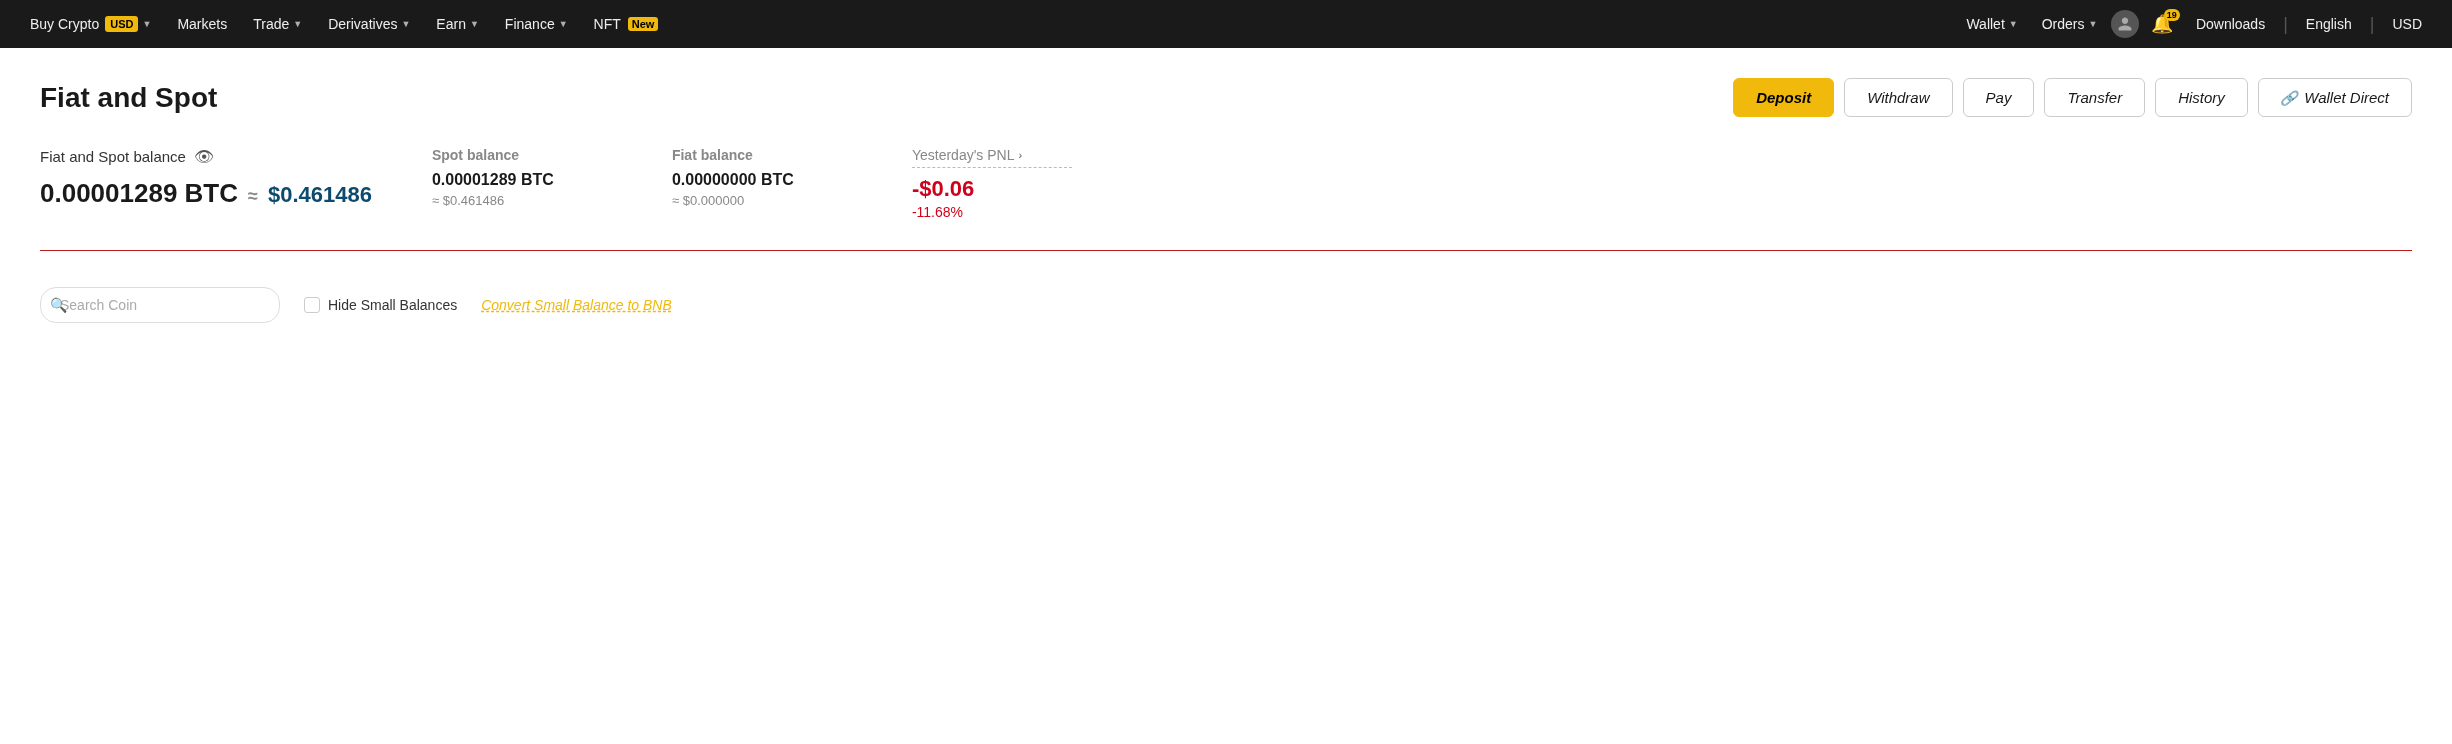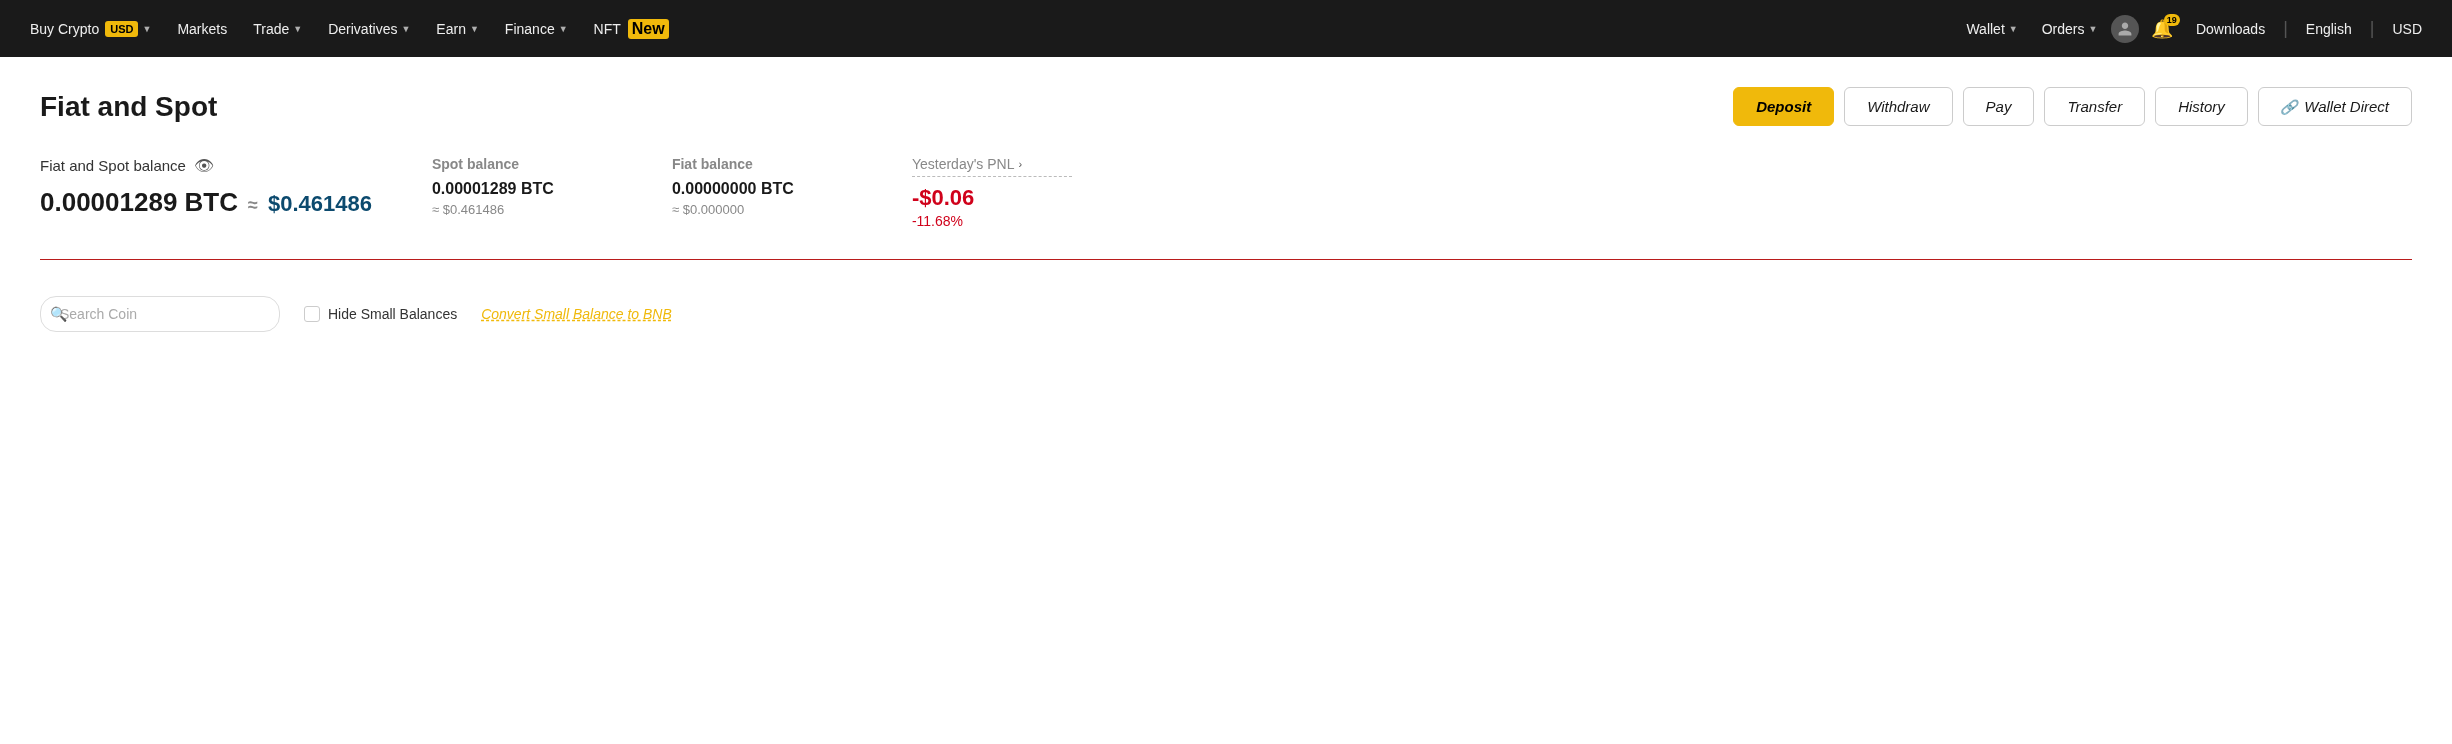--- a/index.html
+++ b/index.html
@@ -1,21 +1,21 @@
 <!DOCTYPE html>
 <html><head>
   <meta charset="utf-8">
   <style>
     * { margin: 0; padding: 0; box-sizing: border-box; }
     body { font-family: -apple-system, BlinkMacSystemFont, 'Segoe UI', sans-serif; background: #fff; }
 
     
     .navbar {
       background: #1a1a1a;
-      height: 57px;
+      height: 48px;
       display: flex;
       align-items: center;
       padding: 0 20px;
       gap: 6px;
       position: relative;
     }
     .nav-item {
       color: #eee;
       font-size: 14px;
       padding: 6px 10px;
@@ -30,21 +30,21 @@
       color: #000;
       font-size: 11px;
       font-weight: 700;
       padding: 2px 5px;
       border-radius: 3px;
       margin-left: 2px;
     }
     .nav-badge-new {
       background: #f0b90b;
       color: #000;
-      font-size: 16px;
+      font-size: 11px;
       font-weight: 700;
       padding: 1px 4px;
       border-radius: 3px;
       margin-left: 3px;
     }
     .nav-chevron {
       font-size: 9px;
       opacity: 0.7;
     }
     .nav-spacer { flex: 1; }

